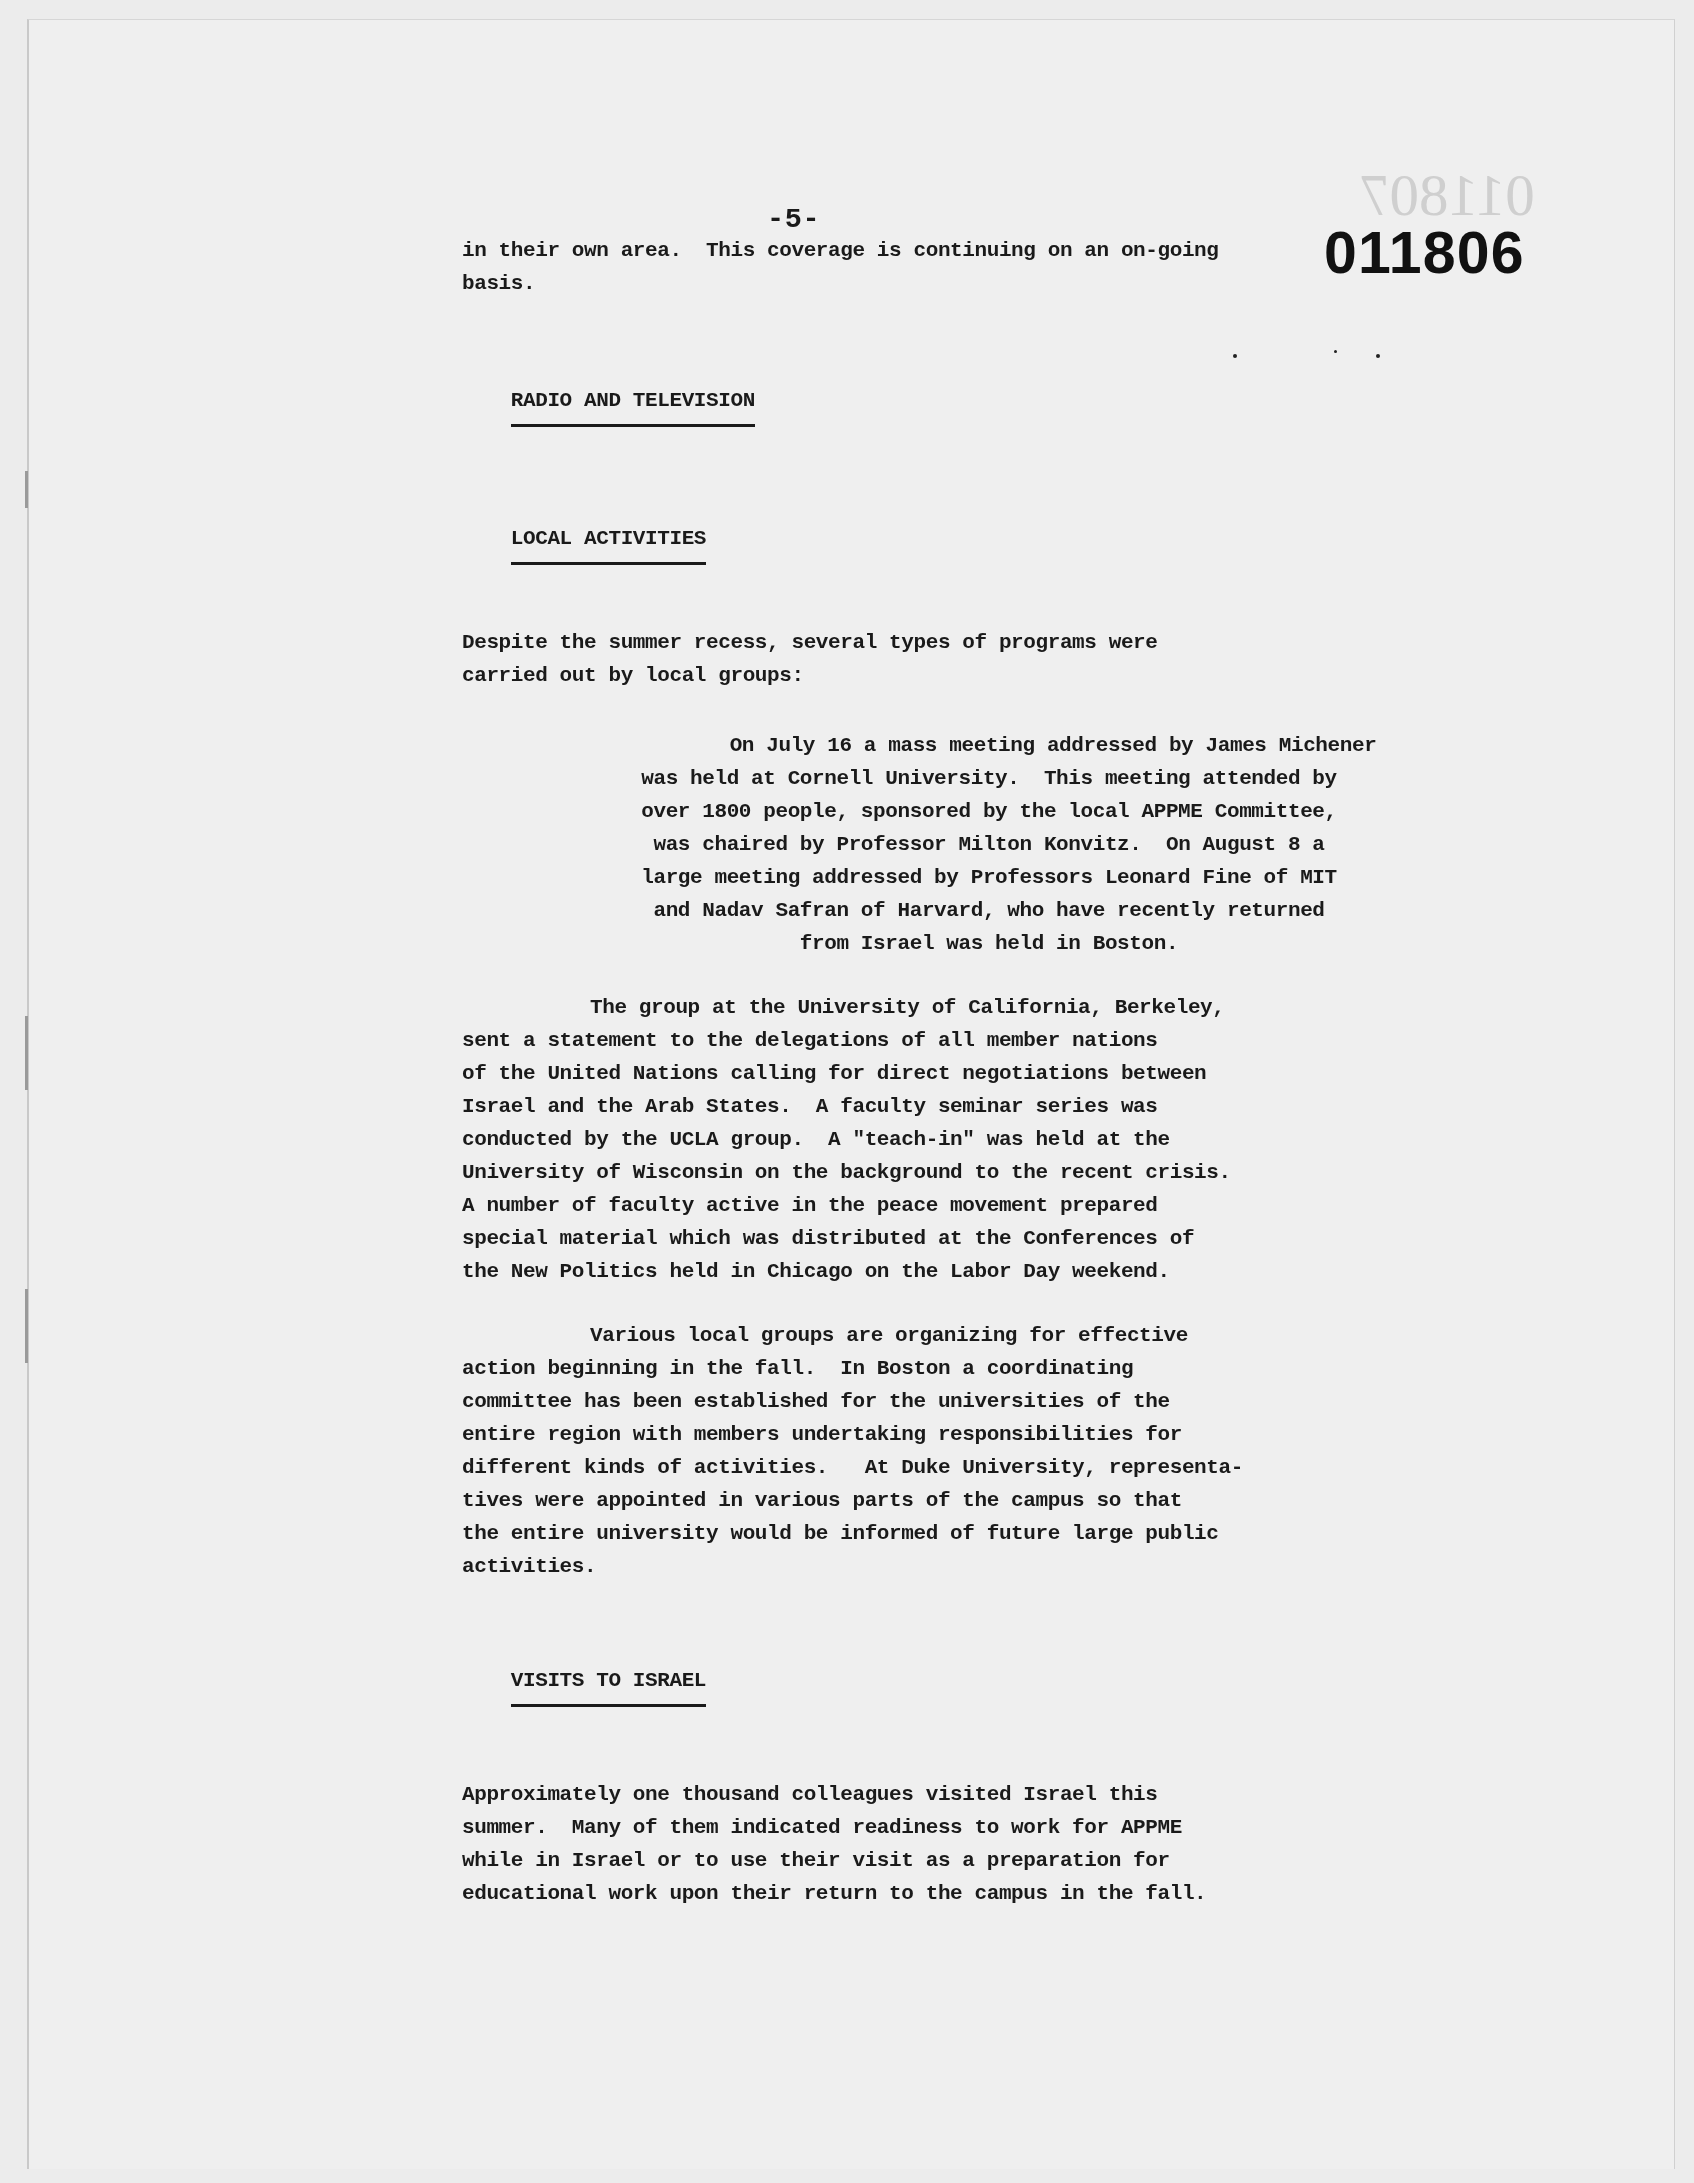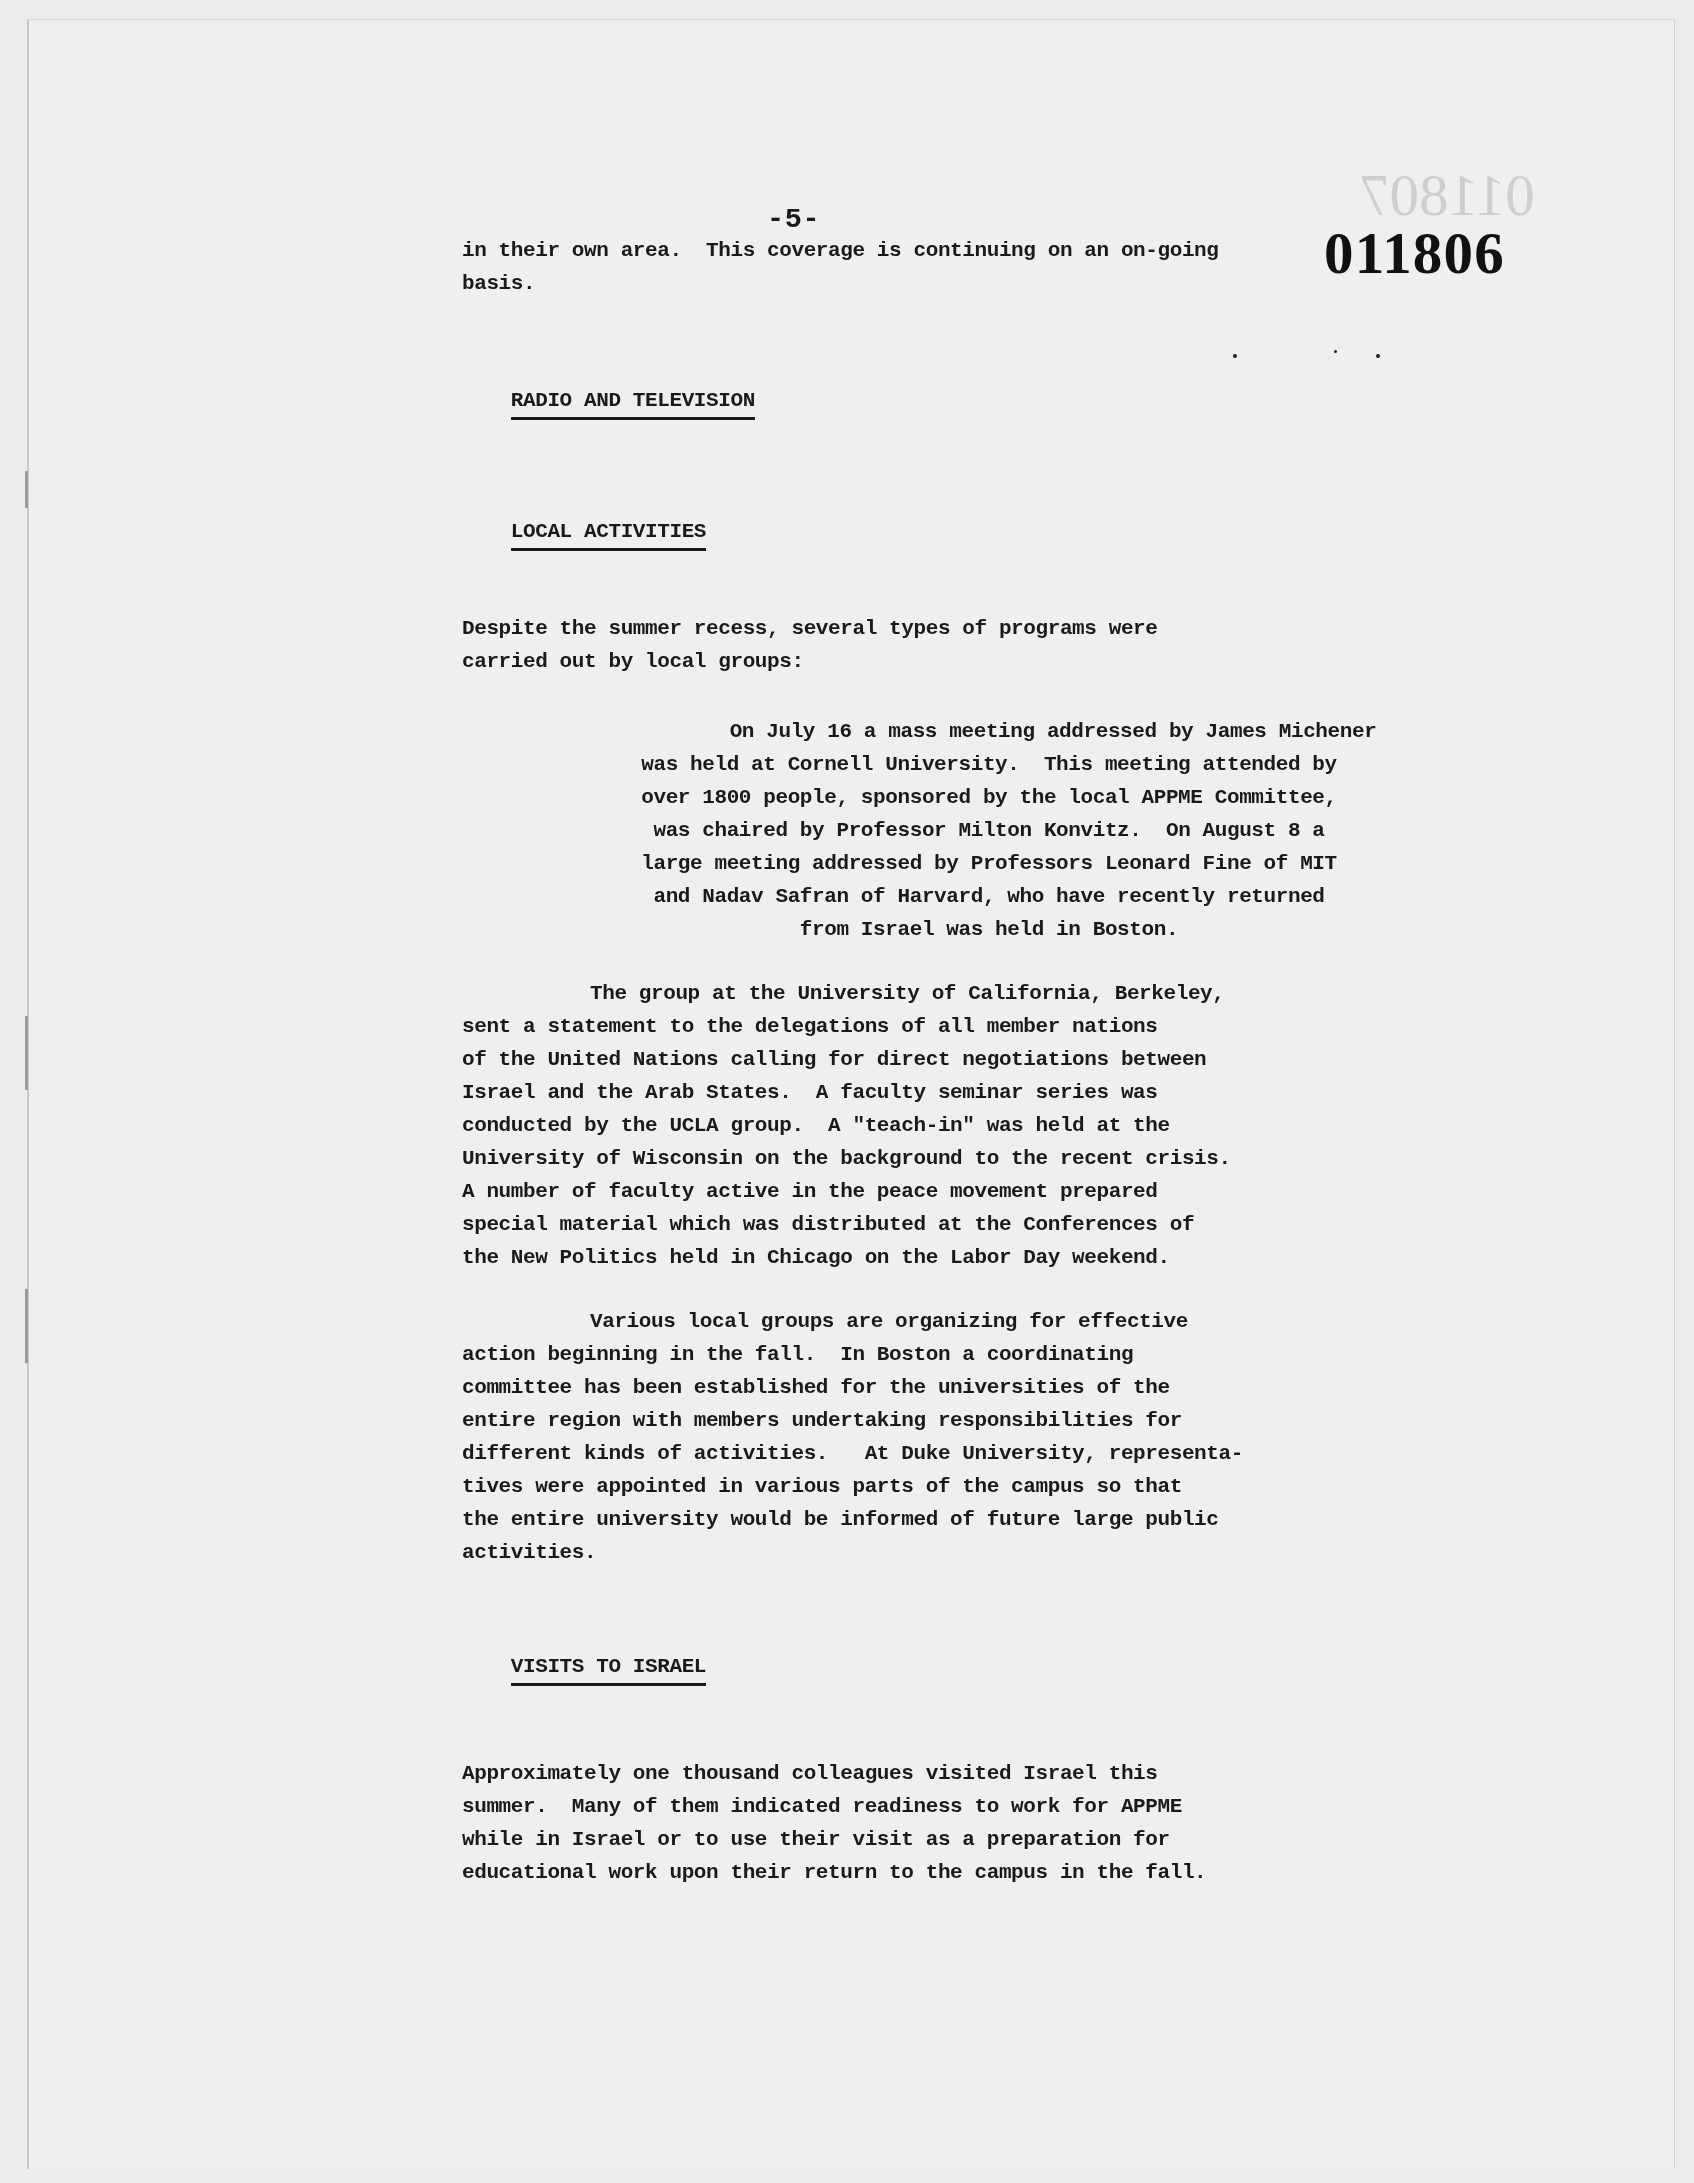--- a/index.html
+++ b/index.html
@@ -32,21 +32,21 @@
       left: 767px;
       top: 203px;
       font-size: 28.5px;
       font-weight: bold;
       letter-spacing: 0.6px;
     }
     .doc-id {
       position: absolute;
       left: 1324px;
       top: 224px;
-      font-family: Liberation Serif, serif;
+      font-family: Liberation Sans, sans-serif;
       font-size: 59px;
       font-weight: bold;
       letter-spacing: 1.2px;
       color: #111;
       line-height: 1;
     }
     .ghost-id {
       position: absolute;
       left: 1360px;
       top: 166px;
@@ -66,21 +66,21 @@
       line-height: 33px;
       letter-spacing: -0.4px;
     }
     .content p {
       margin: 0;
       white-space: pre-wrap;
     }
     .heading {
       display: inline-block;
       border-bottom: 3.1px solid #1a1a1a;
-      padding-bottom: 1px;
+      padding-bottom: 8px;
       line-height: 31px;
     }
     .indent { text-indent: 128px; }
     .gap-intro { margin-bottom: 51px !important; }
     .gap-heading-small { margin-top: 16px !important; margin-bottom: 28.5px !important; }
     .gap-para { margin-top: 31px !important; }
     .gap-first-para { margin-top: 37px !important; text-align: center; }
     .gap-visits { margin-top: 48px !important; margin-bottom: 38px !important; }
     .dot {
       position: absolute;

